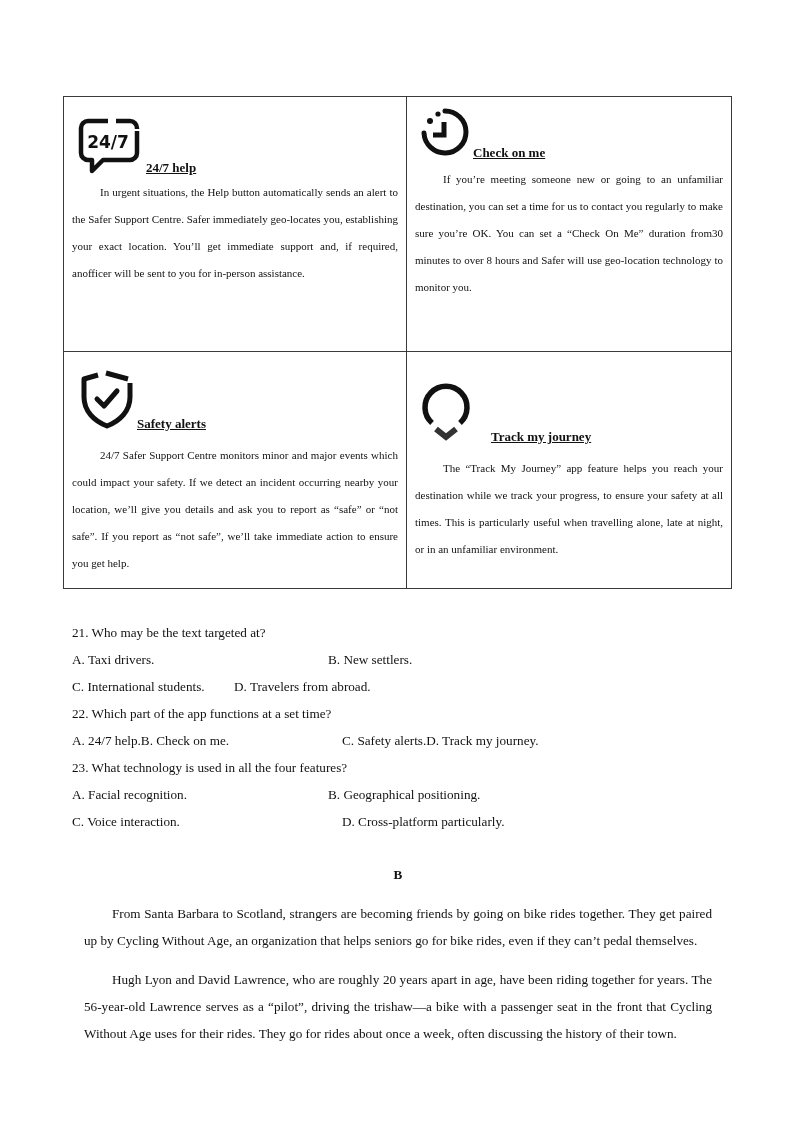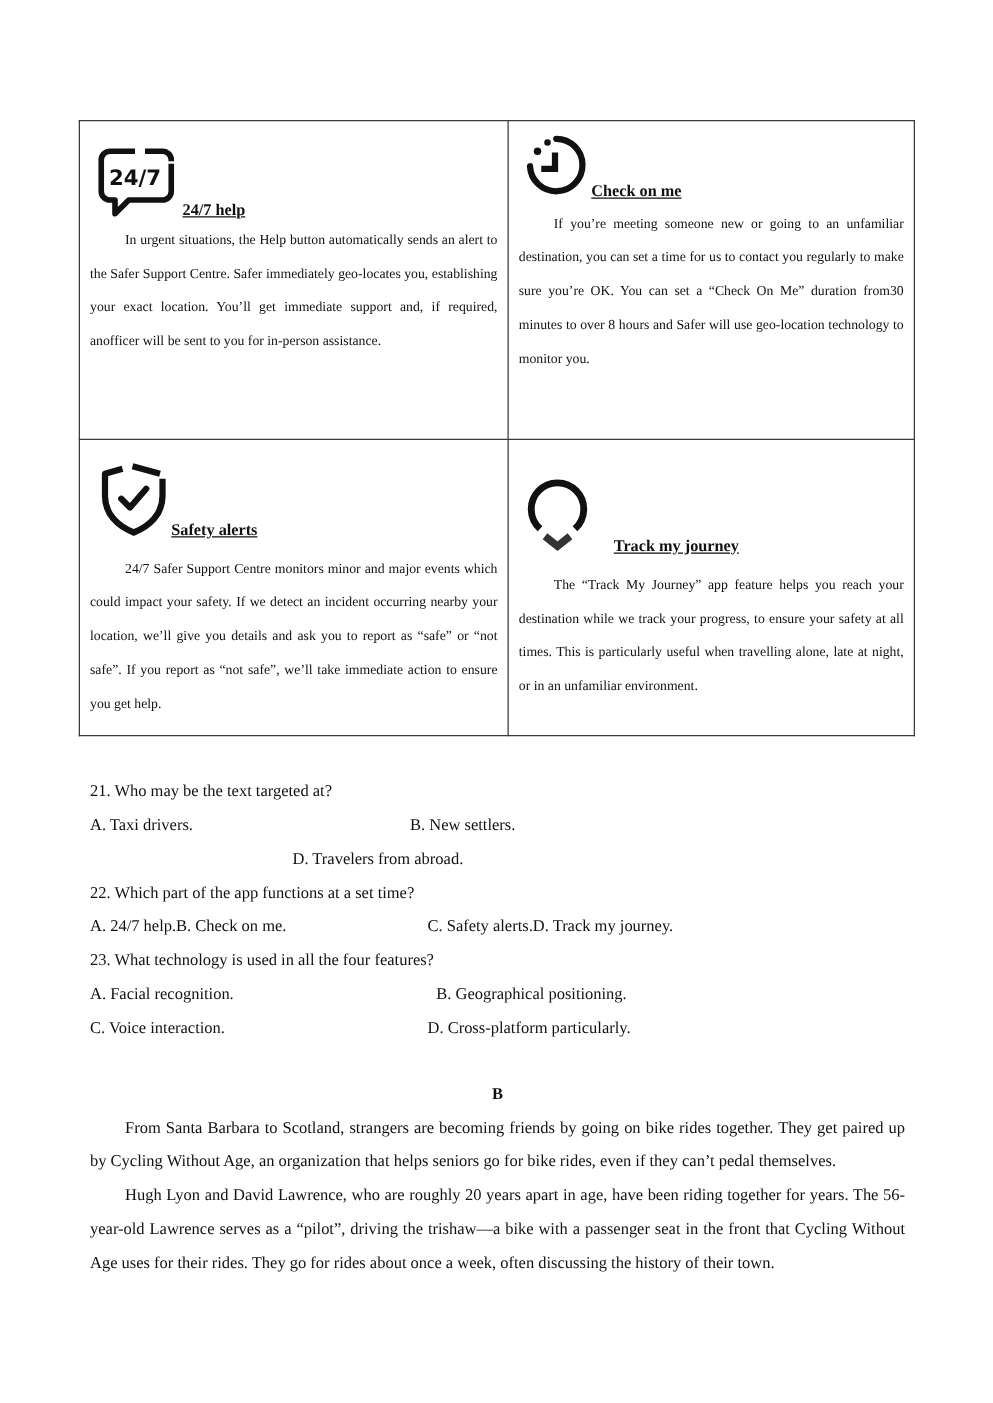--- a/index.html
+++ b/index.html
@@ -81,21 +81,21 @@
       width: 652px;
       font-size: 13.2px;
       line-height: 27px;
     }
     .section-letter {
       text-align: center;
       font-weight: bold;
       height: 27px;
     }
     .passage-b p {
-      margin: 0;
+      margin: 12px;
       text-indent: 28px;
       text-align: justify;
     }
   </style>
 </head>
 <body>
 
 <table class="feature-table">
   <colgroup>
       <col class="c1">
@@ -151,35 +151,36 @@
 
 <div class="questions">
   <div class="q-line">
     <span style="left:0">21. Who may be the text targeted at?</span>
   </div>
   <div class="q-line">
     <span style="left:0">A. Taxi drivers.</span>
     <span style="left:256px">B. New settlers.</span>
   </div>
   <div class="q-line">
+    <span style="left:0">C. International students.</span>
     <span style="left:162px">D. Travelers from abroad.</span>
   </div>
   <div class="q-line">
     <span style="left:0">22. Which part of the app functions at a set time?</span>
   </div>
   <div class="q-line">
     <span style="left:0">A. 24/7 help.B. Check on me.</span>
     <span style="left:270px">C. Safety alerts.D. Track my journey.</span>
   </div>
   <div class="q-line">
     <span style="left:0">23. What technology is used in all the four features?</span>
   </div>
   <div class="q-line">
     <span style="left:0">A. Facial recognition.</span>
-    <span style="left:277px">B. Geographical positioning.</span>
+    <span style="left:256px">B. Geographical positioning.</span>
   </div>
   <div class="q-line">
     <span style="left:0">C. Voice interaction.</span>
     <span style="left:270px">D. Cross-platform particularly.</span>
   </div>
 </div>
 
 <div class="passage-b">
   <div class="section-letter">B</div>
   <p>From Santa Barbara to Scotland, strangers are becoming friends by going on bike rides together. They get paired up by Cycling Without Age, an organization that helps seniors go for bike rides, even if they can’t pedal themselves.</p>

